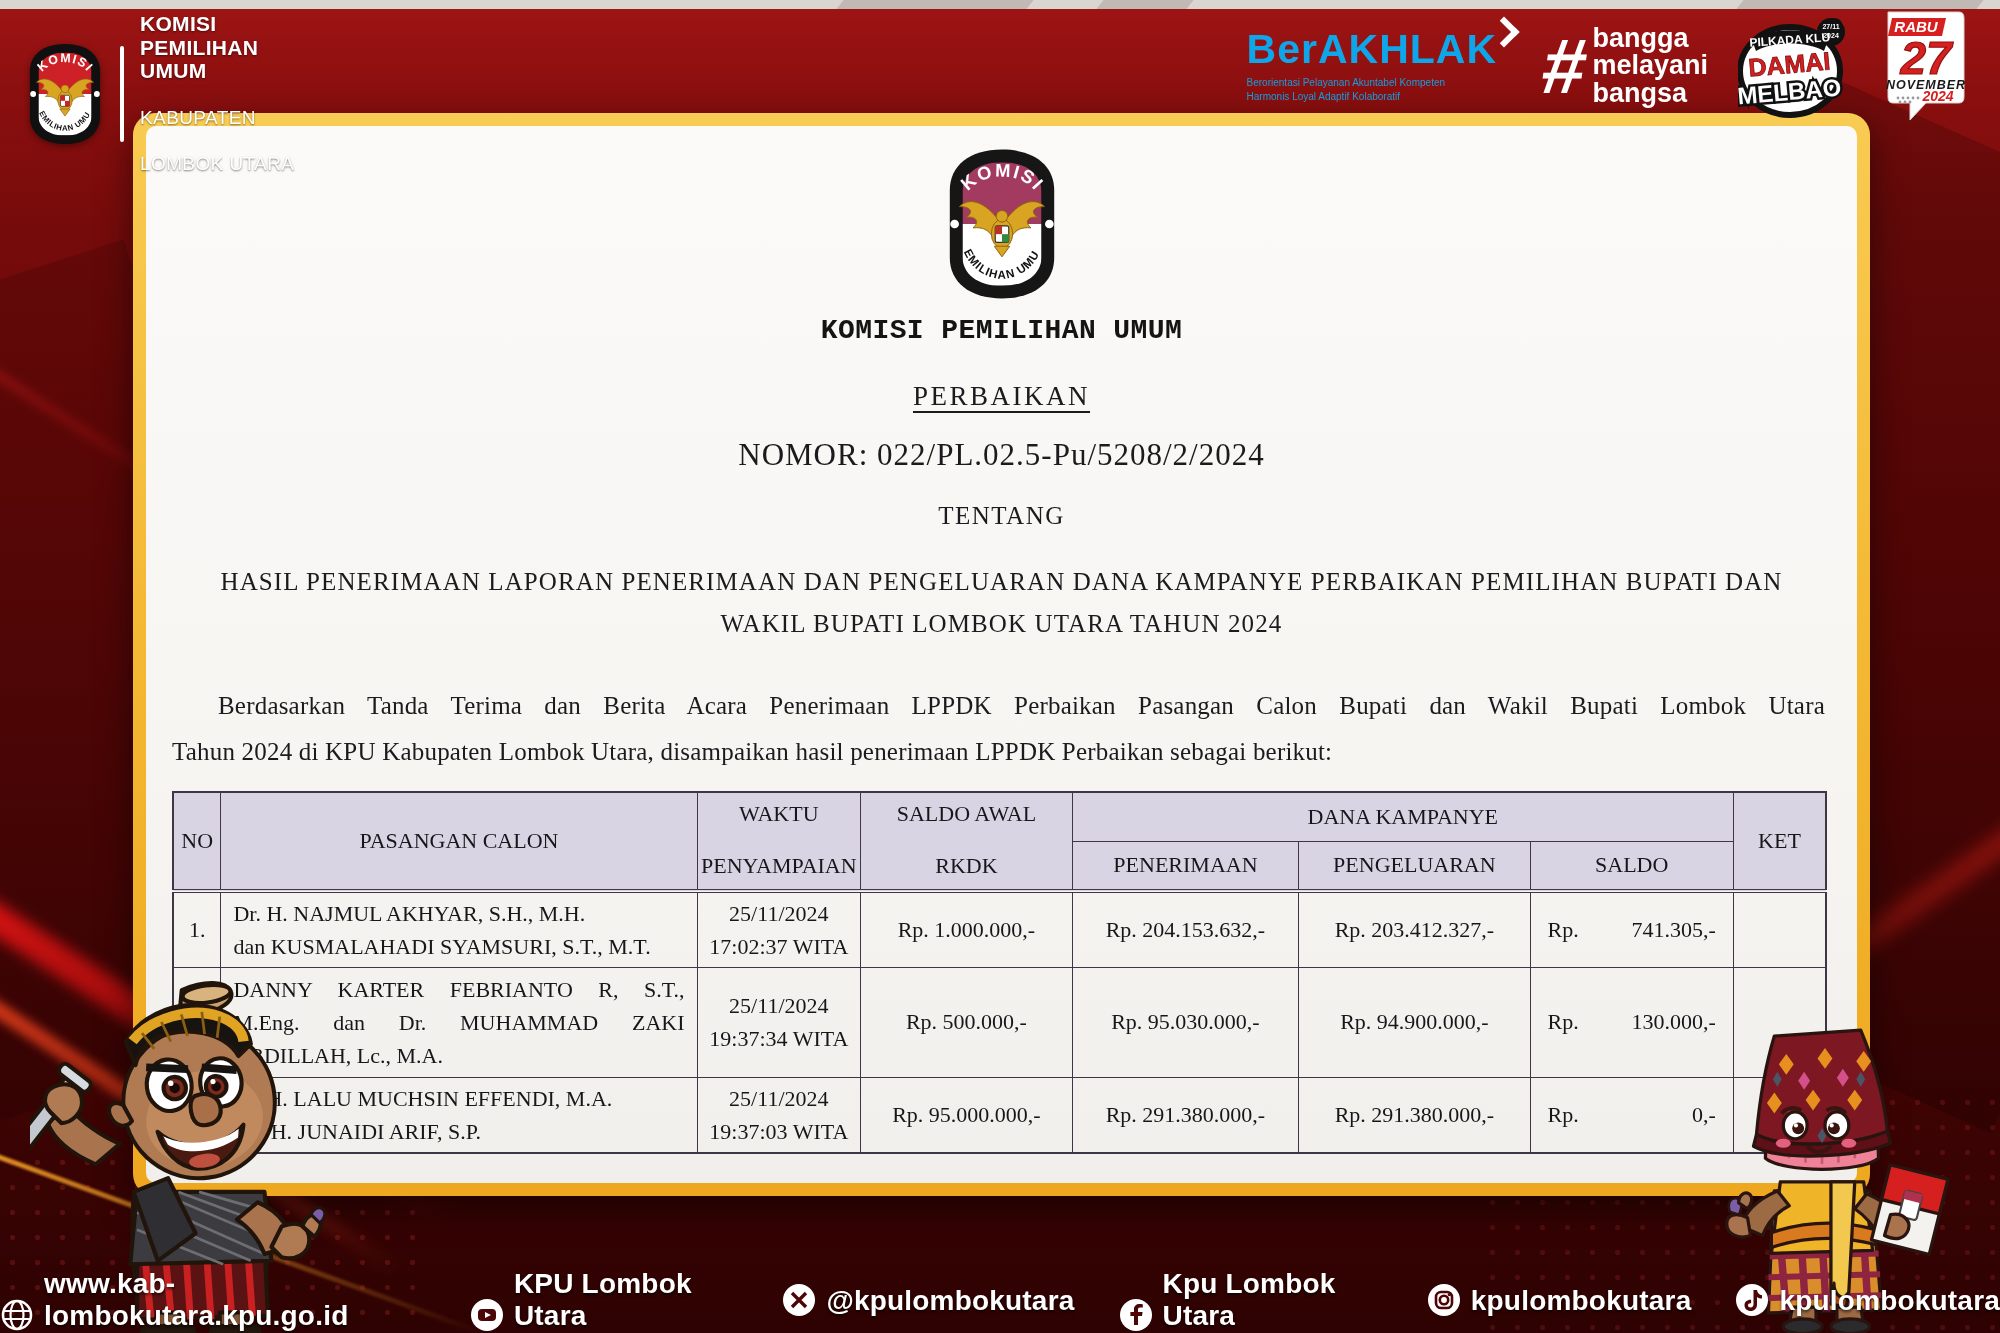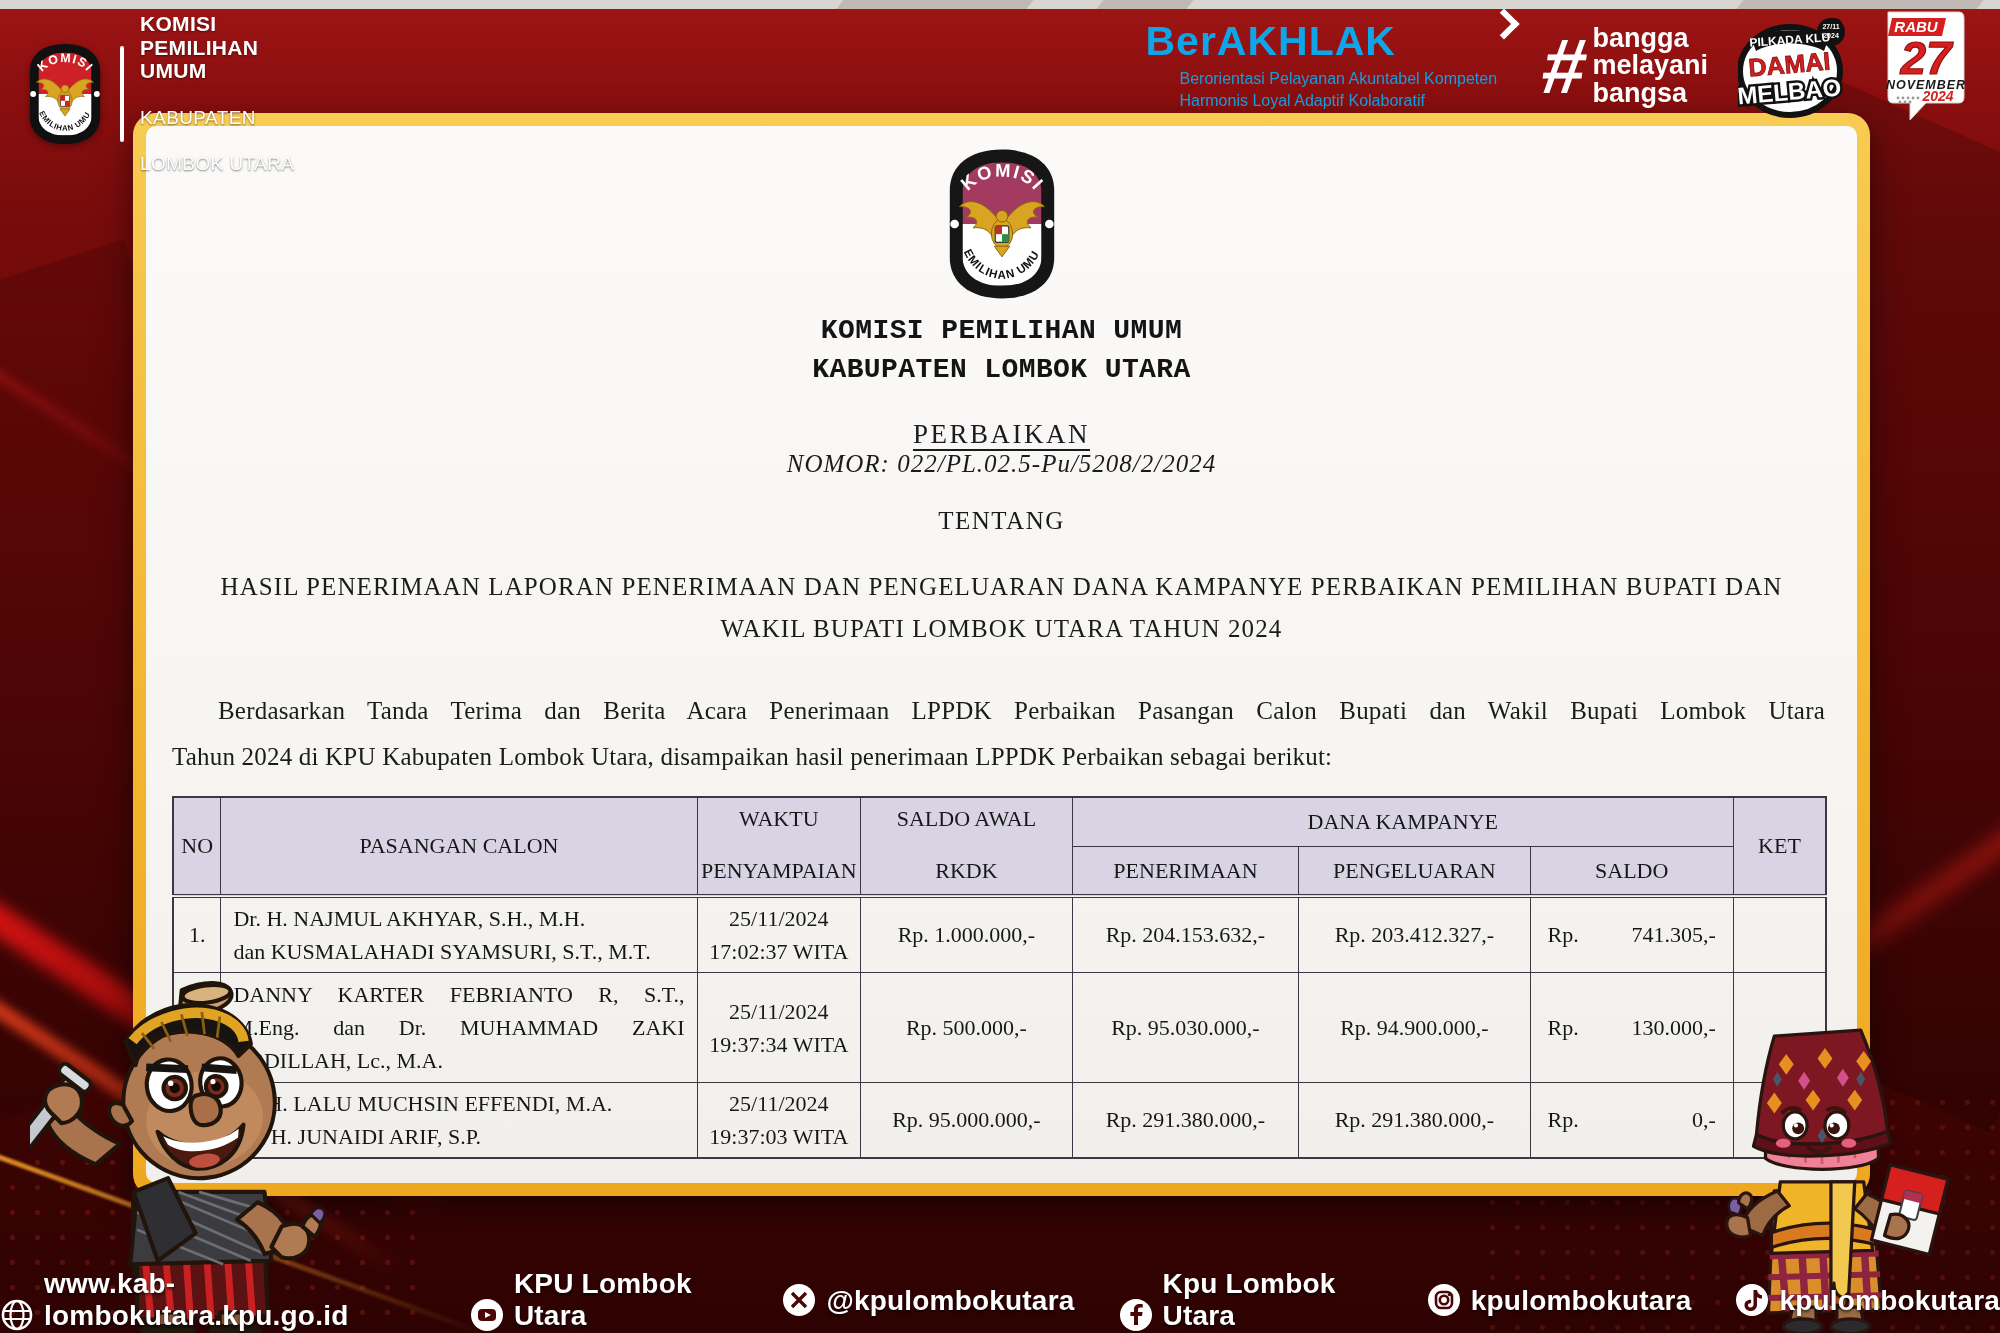--- a/index.html
+++ b/index.html
@@ -37,40 +37,40 @@
   .org-divider{width:4px;height:96px;background:#fff;border-radius:2px;}
   .org-text{color:#fff;font-family:"Liberation Sans",sans-serif;text-shadow:0 1px 2px rgba(0,0,0,.5);}
   .org-text .b{font-weight:700;font-size:21px;line-height:1.12;letter-spacing:.3px;}
   .org-text .r{font-weight:400;font-size:19px;line-height:1.18;letter-spacing:.4px;margin-top:24px;}
 
   .banner-right{position:absolute;right:34px;top:12px;height:108px;display:flex;align-items:center;gap:30px;z-index:5;}
   .berakhlak{color:#0ea5e9;font-family:"Liberation Sans",sans-serif;position:relative;padding-right:16px;}
   .berakhlak .t{font-size:41px;font-weight:700;letter-spacing:1px;line-height:1;}
   .berakhlak .arrow{position:absolute;right:-2px;top:-8px;width:16px;height:16px;
      border-top:6px solid #fff;border-right:6px solid #fff;transform:rotate(45deg);}
-  .berakhlak .sub{font-size:16px;line-height:1.35;margin-top:6px;opacity:.95;margin-left:34px;}
+  .berakhlak .sub{font-size:10px;line-height:1.35;margin-top:6px;opacity:.95;}
   .hashtag{display:flex;align-items:center;gap:6px;color:#fff;font-family:"Liberation Sans",sans-serif;}
   .hashtag .hash{font-size:78px;font-weight:700;line-height:.8;transform:skewX(-8deg);}
   .hashtag .lines{font-size:27px;font-weight:700;line-height:1.02;}
   .damai-badge{width:112px;height:106px;}
   .date-badge{width:86px;height:112px;}
 
   
   .doc-frame{position:absolute;left:133px;top:113px;width:1737px;height:1083px;z-index:2;
      border-radius:22px;background:linear-gradient(180deg,#f8cb52 0%,#f3b630 55%,#eea81f 100%);
      box-shadow:0 12px 34px rgba(0,0,0,.5);box-sizing:border-box;padding:13px;}
   .paper{width:100%;height:100%;border-radius:10px;position:relative;
      background:linear-gradient(180deg,#fbfaf8 0%,#f6f5f2 60%,#f1efec 100%);
      color:#1b1b1d;text-align:center;overflow:hidden;}
   .kpu-logo-doc{width:116px;height:164px;margin:16px auto 6px;display:block;}
   .doc-org{font-family:Liberation Mono, monospace;font-weight:700;font-size:28px;
      letter-spacing:.4px;line-height:1.38;color:#141414;}
   .doc-heading{margin-top:30px;font-size:27px;letter-spacing:2.5px;
      text-decoration:underline;text-underline-offset:6px;text-decoration-thickness:2px;}
-  .doc-nomor{font-size:25px;letter-spacing:1px;font-style:italic;}
+  .doc-nomor{margin-top:25px;font-size:31px;letter-spacing:1px;}
   .doc-tentang{margin-top:29px;font-size:25px;letter-spacing:1.5px;}
   .doc-title{margin-top:31px;font-size:25px;letter-spacing:1.1px;line-height:1.68;}
   .doc-par{margin:38px 32px 0 26px;text-align:left;font-size:25px;line-height:1.84;letter-spacing:.2px;}
   .doc-par .l1{display:block;text-indent:46px;text-align:justify;text-align-last:justify;}
   .doc-par .l2{display:block;}
 
   
   table.lppdk{border-collapse:collapse;margin:16px 30px 0 26px;width:1655px;table-layout:fixed;
      font-size:22px;color:#17171a;}
   .lppdk th,.lppdk td{border:1.6px solid #3e3545;}
@@ -242,21 +242,20 @@
         <text font-family="Liberation Sans,sans-serif" font-size="19" font-weight="700" fill="#fff" letter-spacing="2">
           <textPath href="#arcTopB" startOffset="50%" text-anchor="middle">KOMISI</textPath>
         </text>
         <text font-family="Liberation Sans,sans-serif" font-size="12" font-weight="700" fill="#101010" letter-spacing="1">
           <textPath href="#arcBotB" startOffset="50%" text-anchor="middle">PEMILIHAN UMUM</textPath>
         </text>
       </svg>
 
       <div class="doc-org">
         <div>KOMISI PEMILIHAN UMUM</div>
-        <div>KABUPATEN LOMBOK UTARA</div>
       </div>
 
       <div class="doc-heading">PERBAIKAN</div>
       <div class="doc-nomor">NOMOR: 022/PL.02.5-Pu/5208/2/2024</div>
       <div class="doc-tentang">TENTANG</div>
       <div class="doc-title">
         <div>HASIL PENERIMAAN LAPORAN PENERIMAAN DAN PENGELUARAN DANA KAMPANYE PERBAIKAN PEMILIHAN BUPATI DAN</div>
         <div>WAKIL BUPATI LOMBOK UTARA TAHUN 2024</div>
       </div>
 

